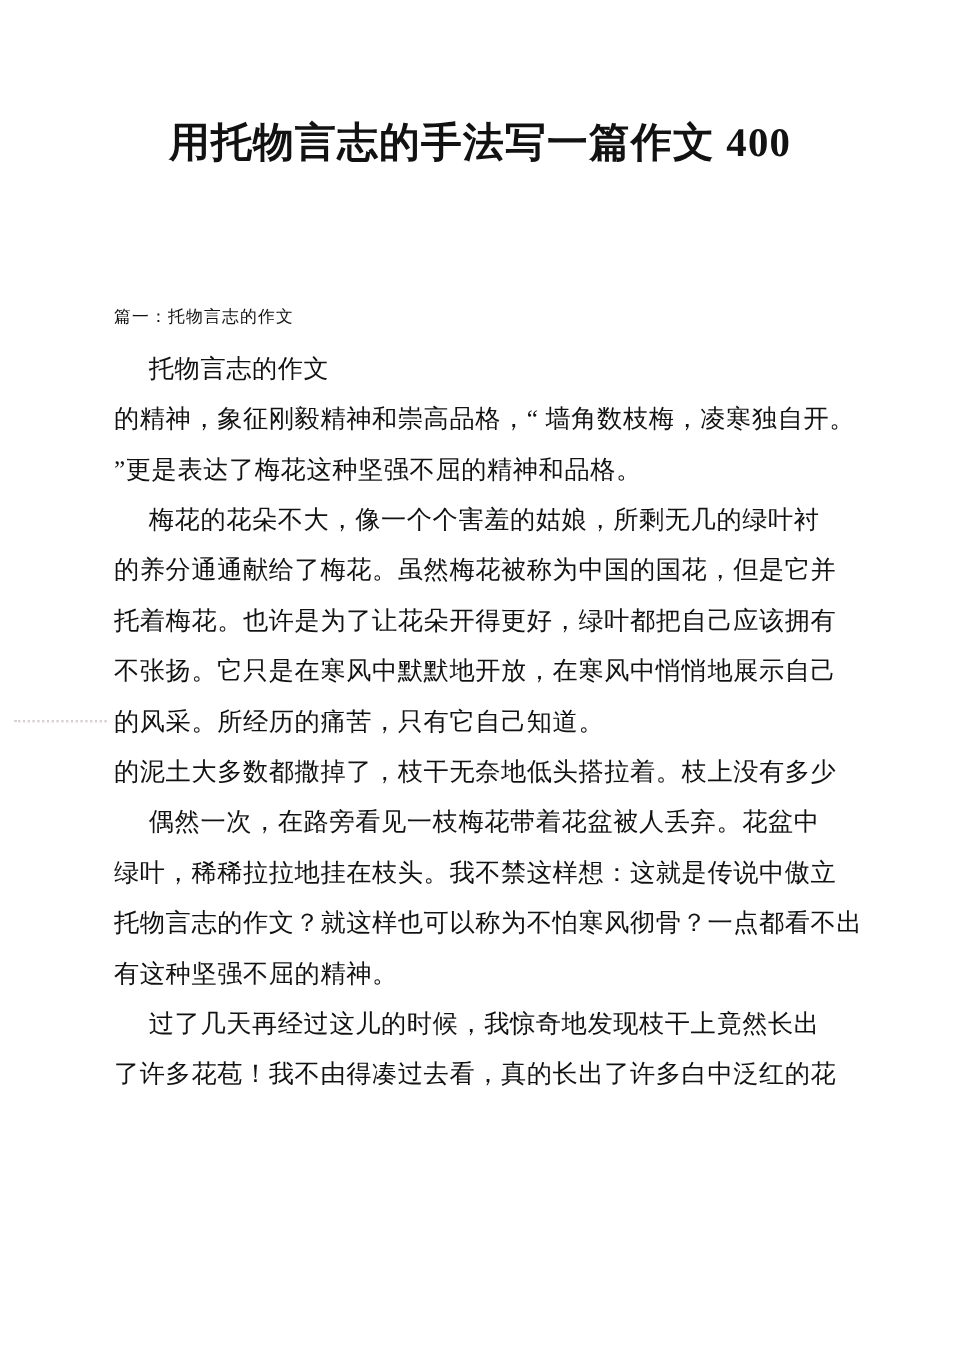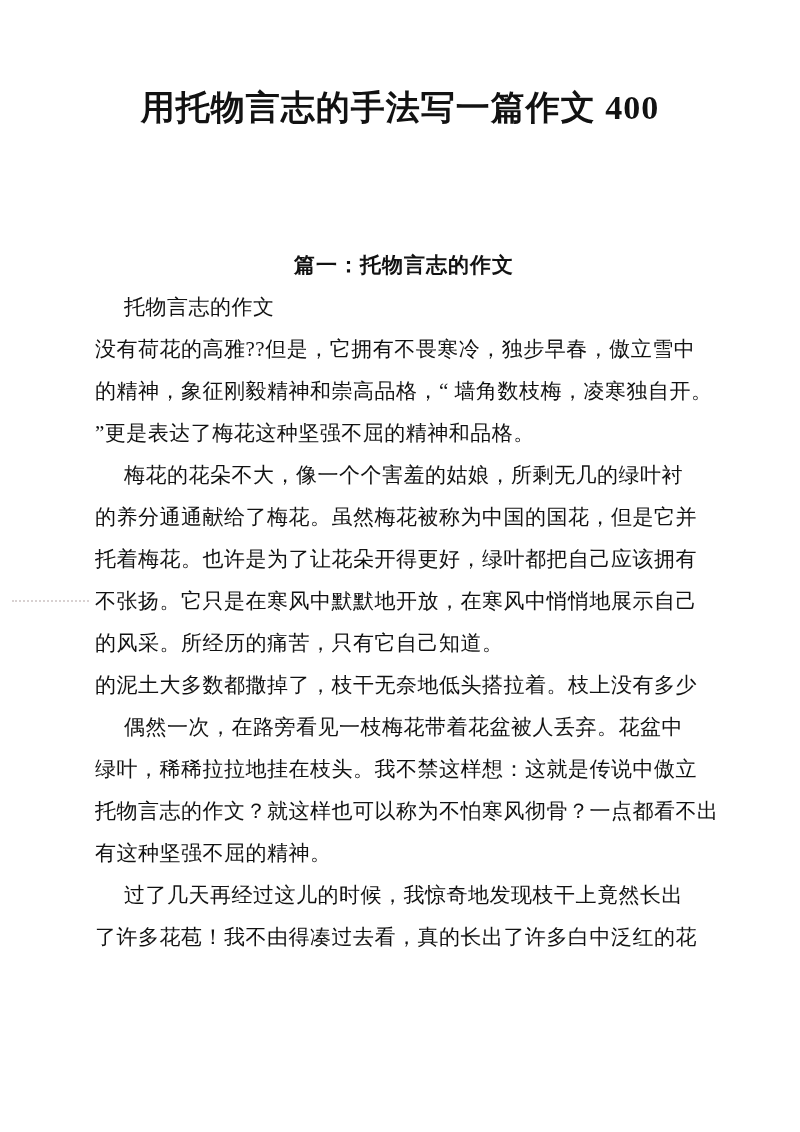--- a/index.html
+++ b/index.html
@@ -11,44 +11,43 @@
     position: relative;
     width: 800px;
     height: 1132px;
     background: #ffffff;
     overflow: hidden;
     color: #121212;
     font-family: "Liberation Serif", "DejaVu Serif", serif;
   }
   .doc-title {
     position: absolute;
-    top: 84px;
+    top: 96px;
     left: 0;
     width: 100%;
     margin: 0;
     text-align: center;
     font-size: 34px;
     font-weight: bold;
     line-height: 48px;
     letter-spacing: 1px;
     white-space: nowrap;
   }
   .doc-body {
     position: absolute;
     left: 95px;
     top: 244px;
     width: 618px;
   }
   .section-heading {
     margin: 0;
-    font-size: 21px;
-    font-weight: bold;
+    font-size: 14px;
+    font-weight: normal;
     line-height: 42px;
     height: 42px;
-    text-align: center;
     white-space: nowrap;
     letter-spacing: 1px;
   }
   .line {
     font-size: 21px;
     font-weight: normal;
     line-height: 42px;
     height: 42px;
     white-space: nowrap;
     letter-spacing: 0.5px;
@@ -72,21 +71,20 @@
 <div class="page">
 
   <h1 class="doc-title">用托物言志的手法写一篇作文 400</h1>
 
   <div class="scan-dots"></div>
 
   <div class="doc-body">
     <h2 class="section-heading">篇一：托物言志的作文</h2>
     <div>
         <div class="line indent">托物言志的作文</div>
-        <div class="line">没有荷花的高雅??但是，它拥有不畏寒冷，独步早春，傲立雪中</div>
         <div class="line">的精神，象征刚毅精神和崇高品格，“ 墙角数枝梅，凌寒独自开。</div>
         <div class="line">”更是表达了梅花这种坚强不屈的精神和品格。</div>
         <div class="line indent">梅花的花朵不大，像一个个害羞的姑娘，所剩无几的绿叶衬</div>
         <div class="line">的养分通通献给了梅花。虽然梅花被称为中国的国花，但是它并</div>
         <div class="line">托着梅花。也许是为了让花朵开得更好，绿叶都把自己应该拥有</div>
         <div class="line">不张扬。它只是在寒风中默默地开放，在寒风中悄悄地展示自己</div>
         <div class="line">的风采。所经历的痛苦，只有它自己知道。</div>
         <div class="line">的泥土大多数都撒掉了，枝干无奈地低头搭拉着。枝上没有多少</div>
         <div class="line indent">偶然一次，在路旁看见一枝梅花带着花盆被人丢弃。花盆中</div>
         <div class="line">绿叶，稀稀拉拉地挂在枝头。我不禁这样想：这就是传说中傲立</div>

